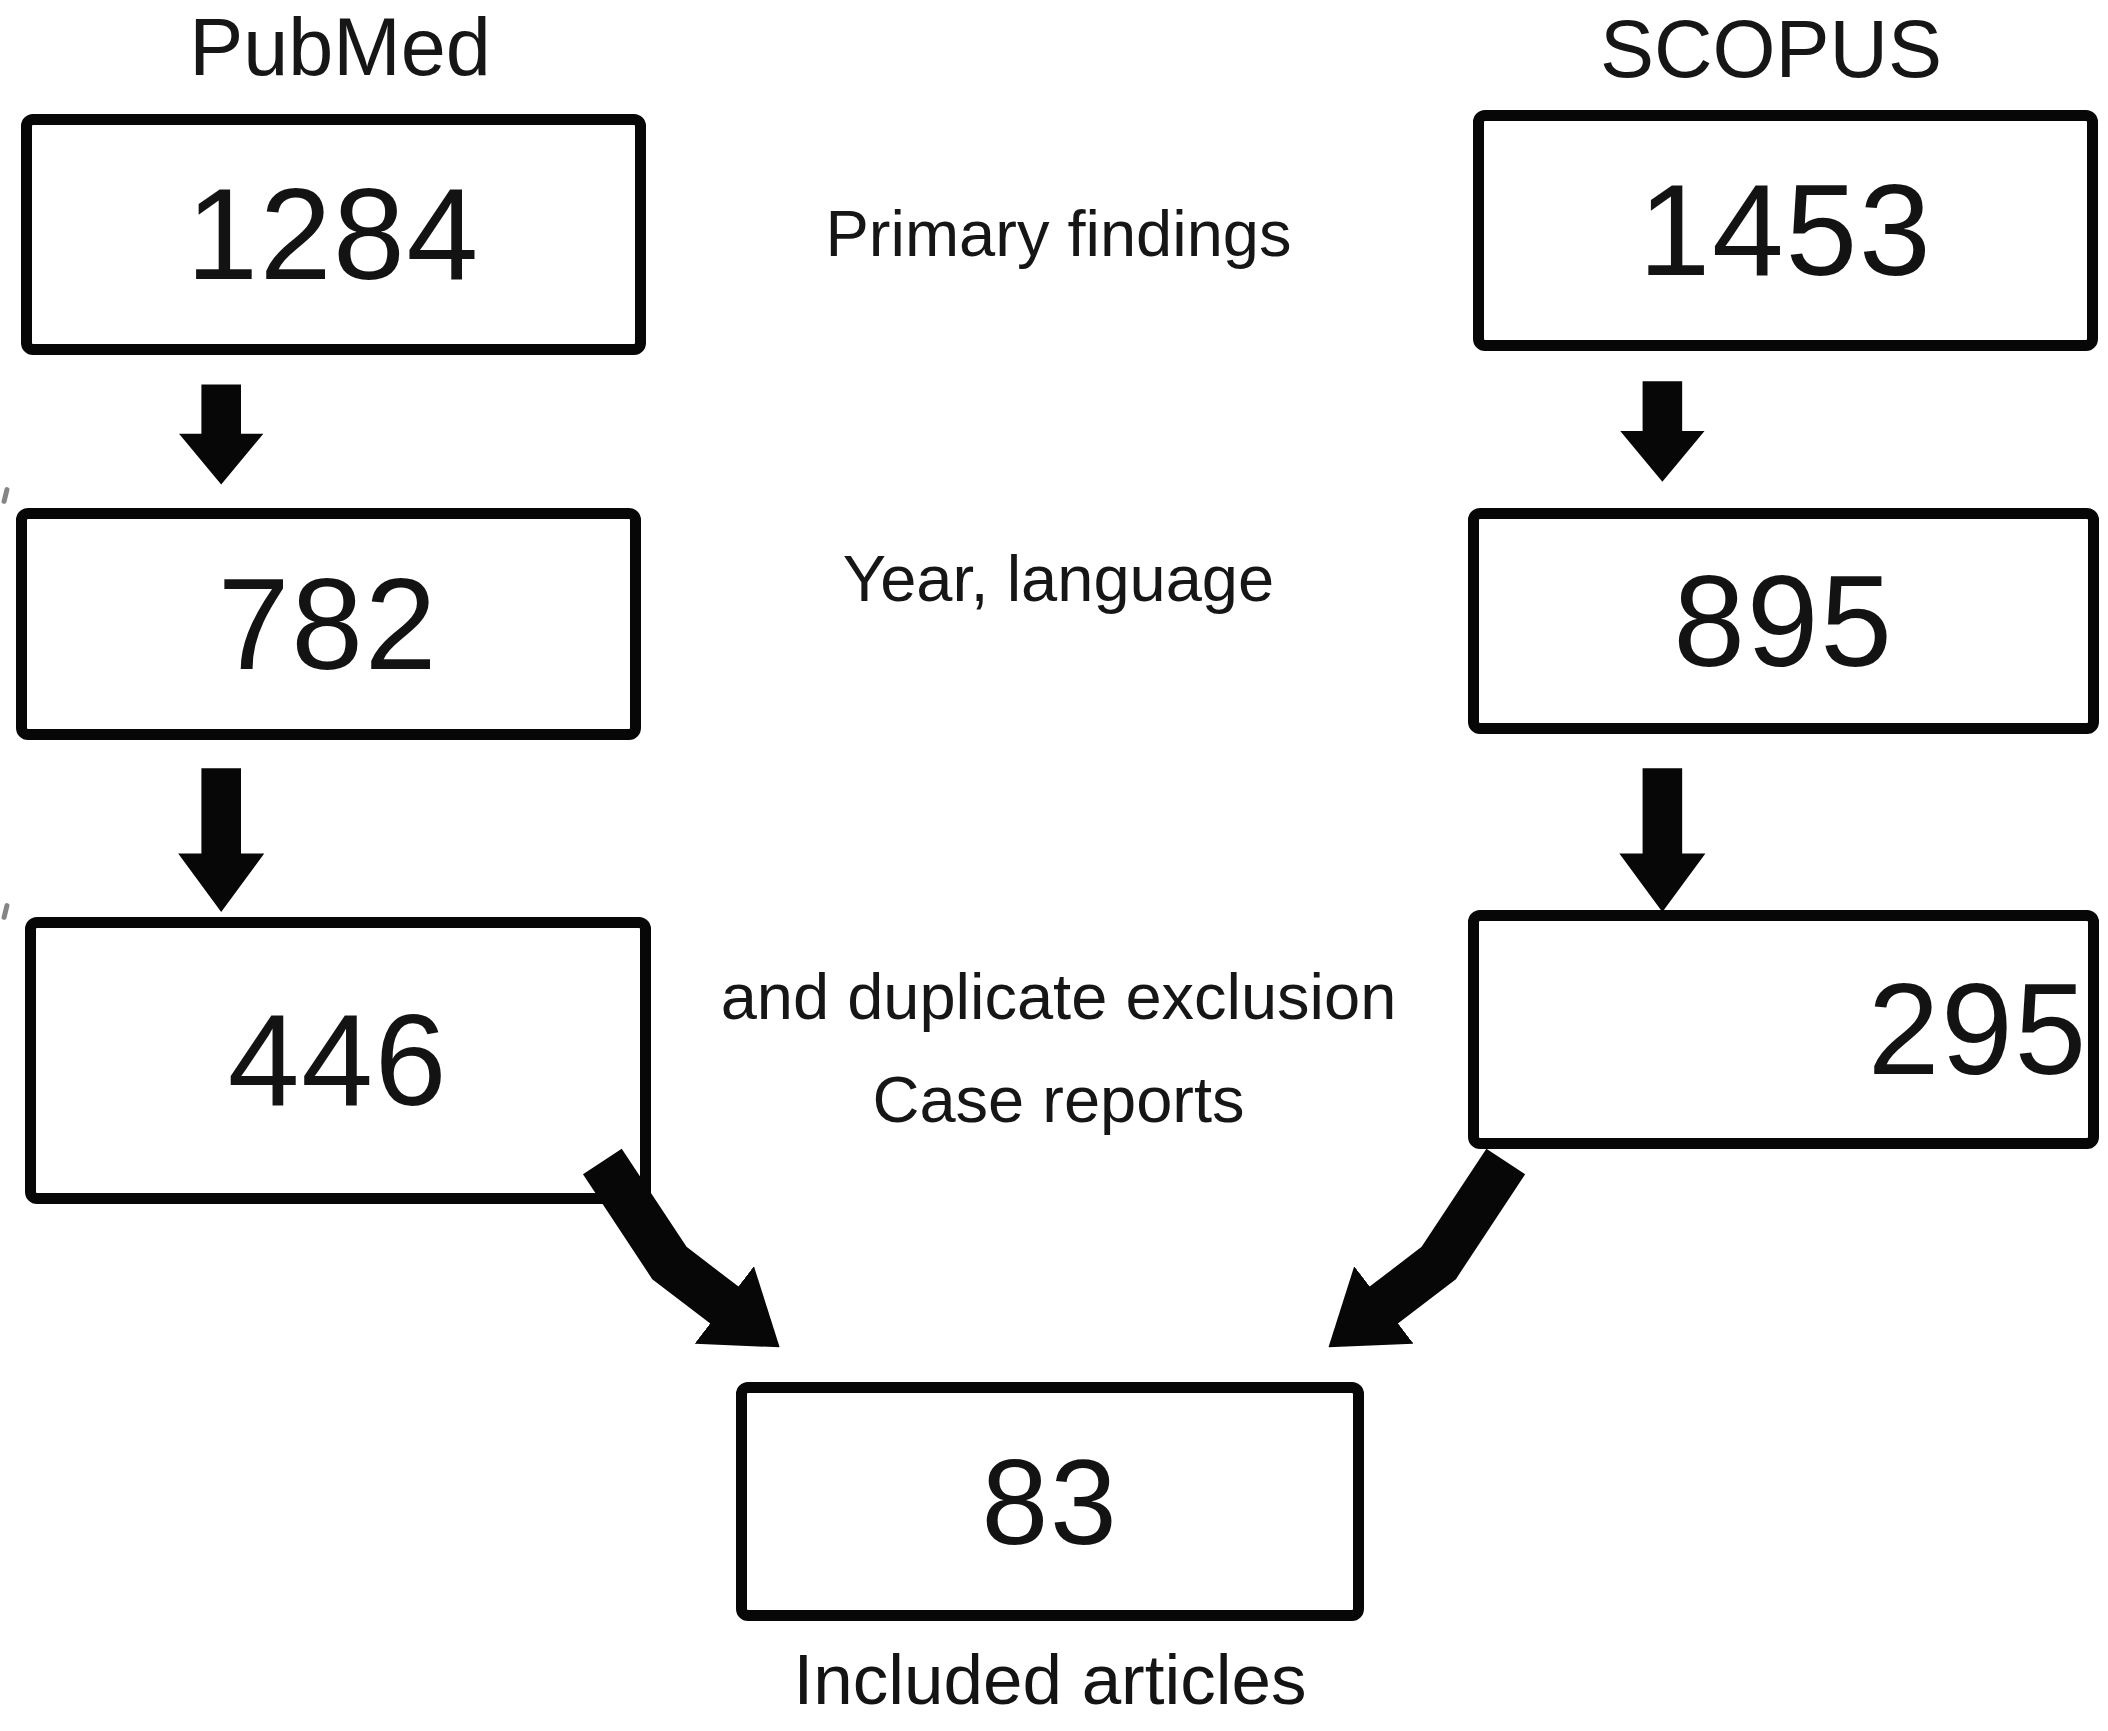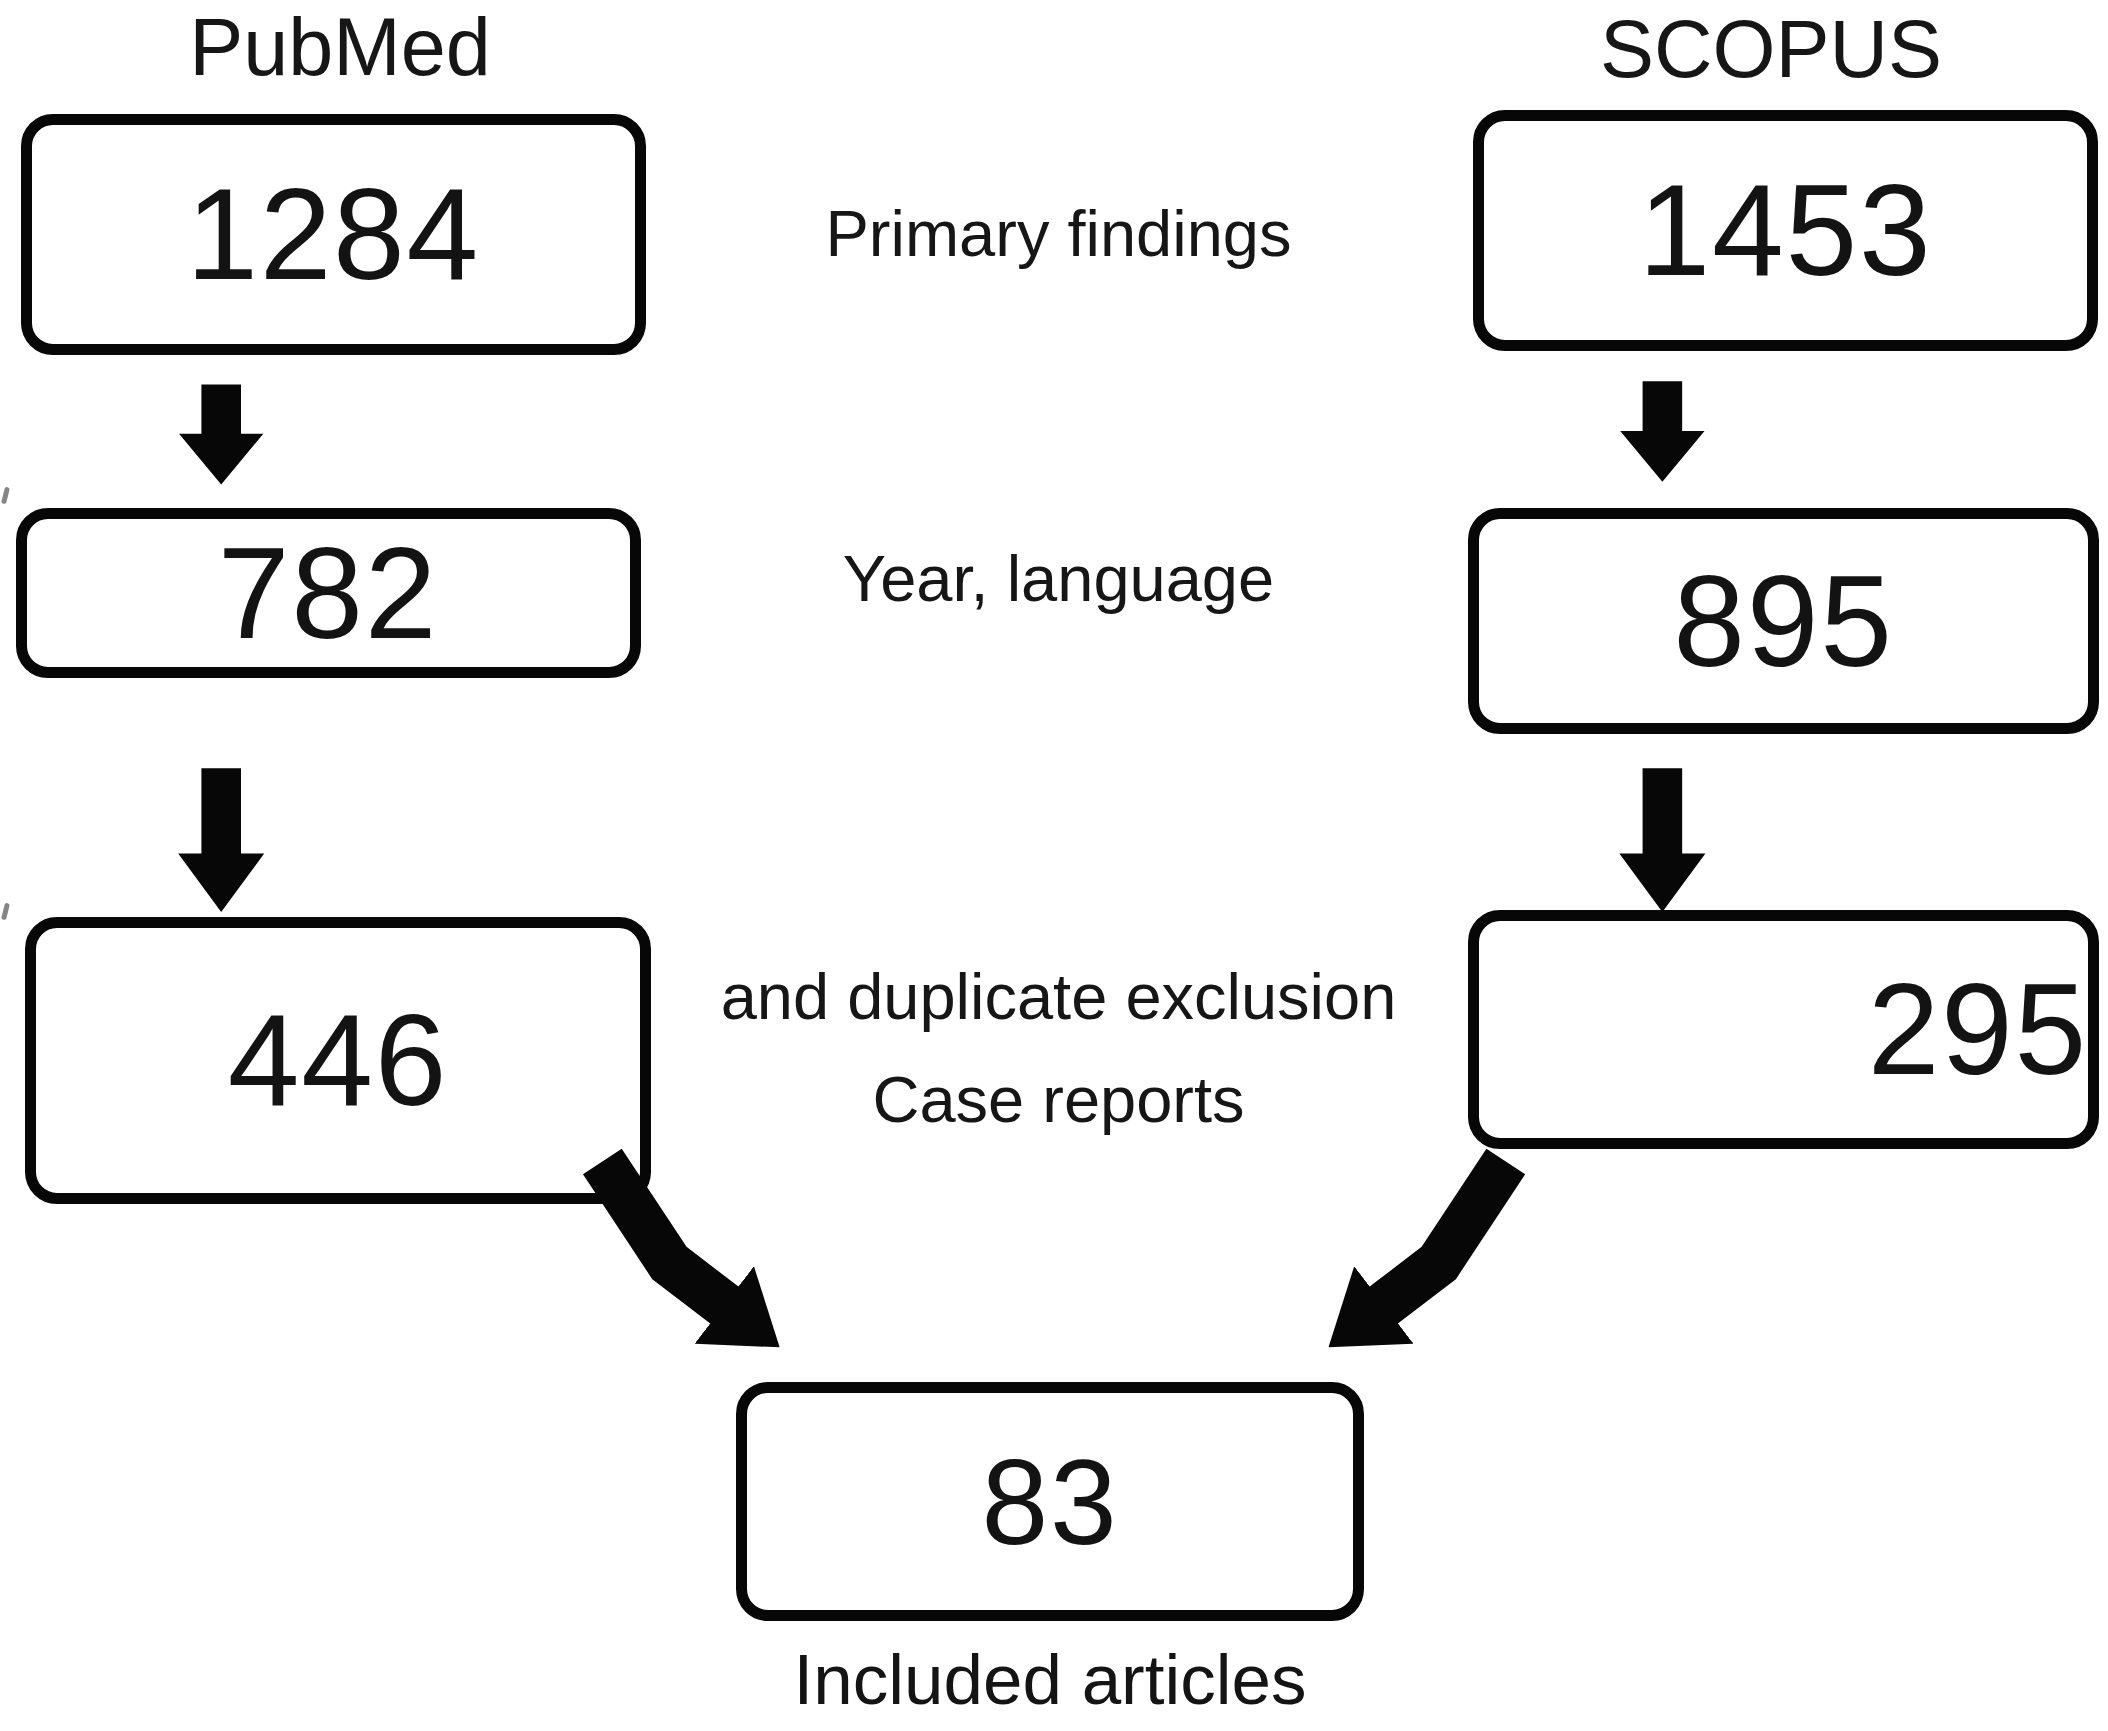--- a/index.html
+++ b/index.html
@@ -13,21 +13,21 @@
     padding-left:16px;
   }
   .src-label{
     position:absolute;top:0;width:516px;
     font-size:81px;line-height:95px;text-align:center;
     color:#161616;white-space:nowrap;
   }
   .node{
     position:absolute;
     border:11.2px solid #070707;
-    border-radius:32px;
+    border-radius:12px;
     background:#ffffff;
     display:flex;align-items:center;justify-content:center;
     box-sizing:border-box;
   }
   .num{
     font-size:129px;line-height:129px;color:#131313;
     letter-spacing:1.7px;
   }
   .num-final{font-size:120px;line-height:120px;color:#131313;letter-spacing:1.7px;}
   .stage{
@@ -53,21 +53,21 @@
   <div class="src-label" style="left:82px;">PubMed</div>
   <div class="src-label" style="left:1513px;top:1.7px;">SCOPUS</div>
 
   <div class="node" style="left:20.6px;top:114px;width:625px;height:241px;">
     <span class="num">1284</span>
   </div>
   <div class="node" style="left:1473px;top:110px;width:625px;height:241px;">
     <span class="num">1453</span>
   </div>
 
-  <div class="node" style="left:15.5px;top:508px;width:625px;height:170px;">
+  <div class="node" style="left:15.5px;top:508px;width:625px;height:232px;">
     <span class="num">782</span>
   </div>
   <div class="node" style="left:1468px;top:508px;width:631px;height:226px;">
     <span class="num">895</span>
   </div>
 
   <div class="node" style="left:25px;top:917px;width:626px;height:287px;">
     <span class="num">446</span>
   </div>
   <div class="node" style="left:1468px;top:910px;width:631px;height:239px;justify-content:flex-end;">

